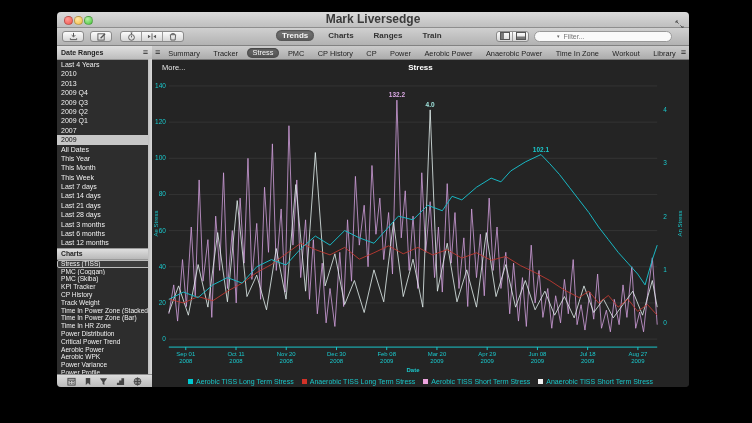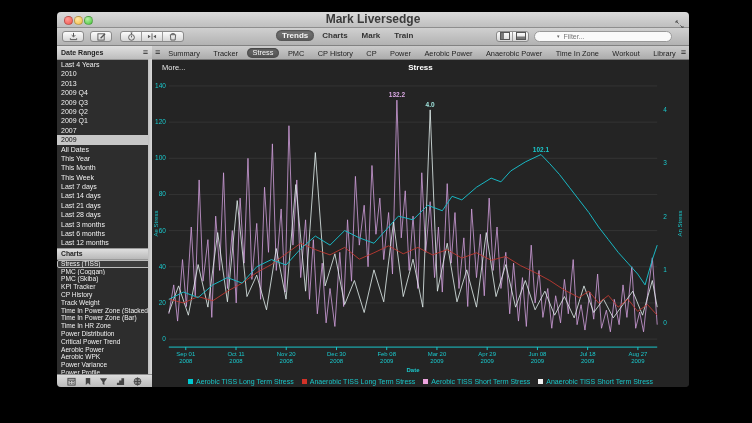--- a/index.html
+++ b/index.html
@@ -12,21 +12,21 @@
   .tl.red{left:7px;background:radial-gradient(circle at 35% 30%,#ff9d97,#f4544d)}
   .tl.yel{left:17px;background:radial-gradient(circle at 35% 30%,#ffe9a8,#f6bb42)}
   .tl.grn{left:27px;background:radial-gradient(circle at 35% 30%,#b7f0a8,#47c639)}
   .fs-icon{position:absolute;right:5px;top:3px}
   
   .toolbar{height:17px;background:linear-gradient(#d0d0d0,#b2b2b2);border-bottom:1px solid #828282;position:relative}
   .tbtn{position:absolute;top:2.5px;height:11px;border:1px solid #8a8a8a;border-radius:3px;background:linear-gradient(#fcfcfc,#d6d6d6);display:flex;align-items:center;justify-content:center;box-sizing:border-box}
   .tgroup{position:absolute;top:2.5px;height:11px;border:1px solid #8a8a8a;border-radius:3px;background:linear-gradient(#fcfcfc,#d6d6d6);display:flex;box-sizing:border-box}
   .tgroup .cell{width:20px;display:flex;align-items:center;justify-content:center}
   .tgroup .cell + .cell{border-left:1px solid #9c9c9c}
-  .seg{position:absolute;left:219px;top:2px;display:flex;align-items:center;gap:2px}
+  .seg{position:absolute;left:219px;top:2px;display:flex;align-items:center;gap:8px}
   .seg .seg-item{font-size:8px;font-weight:bold;color:#333;padding:1px 6px;border-radius:7px}
   .seg .seg-item.sel{background:linear-gradient(#7a7a7a,#585858);color:#f4f4f4;box-shadow:inset 0 1px 2px rgba(0,0,0,.4)}
   .filter{position:absolute;right:17px;top:2.5px;width:138px;height:11px;background:#fafafa;border:1px solid #999;border-radius:6px;display:flex;align-items:center;padding:0 20px;box-sizing:border-box;gap:2px}
   .filter input{border:none;outline:none;background:transparent;font-size:7px;color:#555;width:100px;font-family:"Liberation Sans",sans-serif}
   
   .body{display:flex;height:342px}
   .sidebar{width:95px;background:#2d2d2d;position:relative;flex:none;display:flex;flex-direction:column}
   .sb-header{height:13px;flex:none;background:linear-gradient(#e0e0e0,#bdbdbd);border-bottom:1px solid #979797;display:flex;align-items:center;justify-content:space-between;padding:0 4px;font-size:7px;font-weight:bold;color:#1e1e1e}
   .sb-list{flex:none}
   .sb-item{height:9.4px;line-height:9.5px;font-size:7px;color:#f0f0f0;padding-left:4px;white-space:nowrap;overflow:hidden;cursor:default}
@@ -95,21 +95,21 @@
       </span>
       <span class="cell">
         <svg width="8" height="9" viewBox="0 0 9 10">
             <path d="M1.5 3h6l-.6 6h-4.8zM3 3V1.8h3V3" stroke="#555" fill="none"></path>
           </svg>
       </span>
     </div>
     <div class="seg">
         <span class="seg-item sel">Trends</span>
         <span class="seg-item">Charts</span>
-        <span class="seg-item">Mark</span>
+        <span class="seg-item">Ranges</span>
         <span class="seg-item">Train</span>
       </div>
     <div class="tgroup" style="right:160px">
       <span class="cell" style="width:15px">
         <svg width="10" height="8" viewBox="0 0 10 8">
             <rect x="0.5" y="0.5" width="9" height="7" stroke="#555" fill="none"></rect>
             <rect x="1" y="1" width="3" height="6" fill="#777"></rect>
           </svg>
       </span>
       <span class="cell" style="width:15px">

